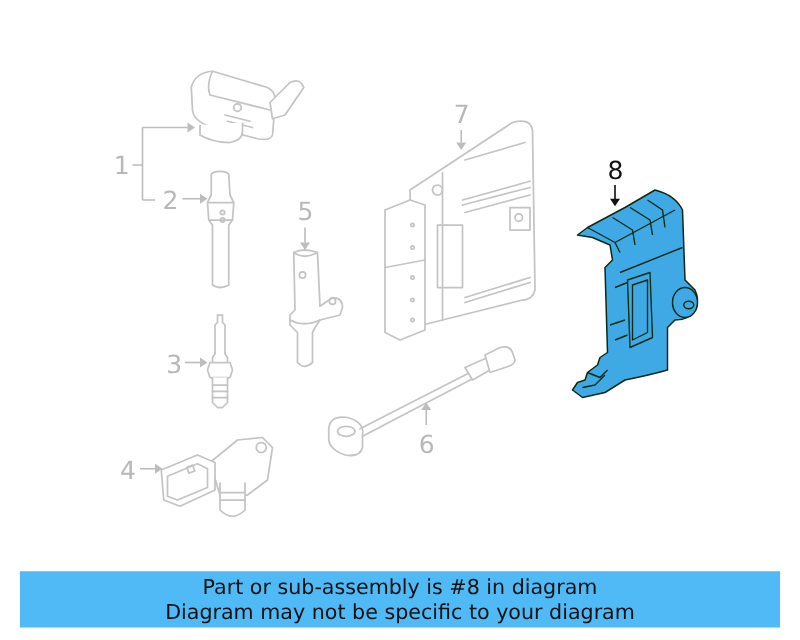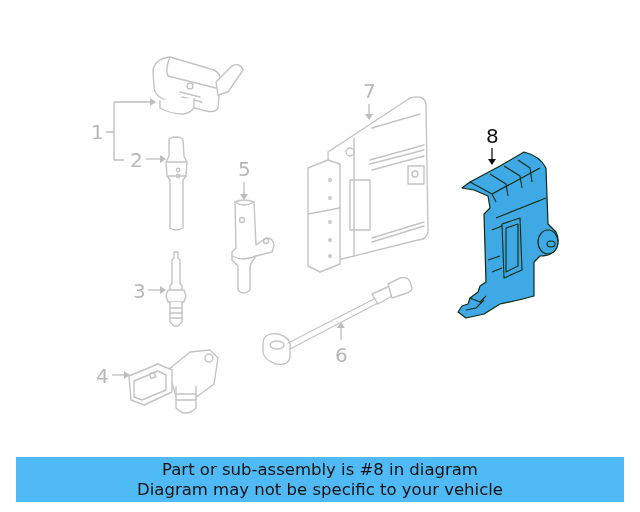--- a/index.html
+++ b/index.html
@@ -141,14 +141,14 @@
   </g>
   <g>
     <text class="callout-active" x="486" y="143">8</text>
     <path d="M492,148 L492,160" stroke="#111" stroke-width="1.3"></path>
     <path d="M488,159 L492,165 L496,159 Z" fill="#111"></path>
   </g>
 </svg>
 
 <div id="banner">
   <span>Part or sub-assembly is #8 in diagram</span>
-  <span>Diagram may not be specific to your vehicle</span>
+  <span>Diagram may not be specific to your diagram</span>
 </div>
 
 </body></html>

